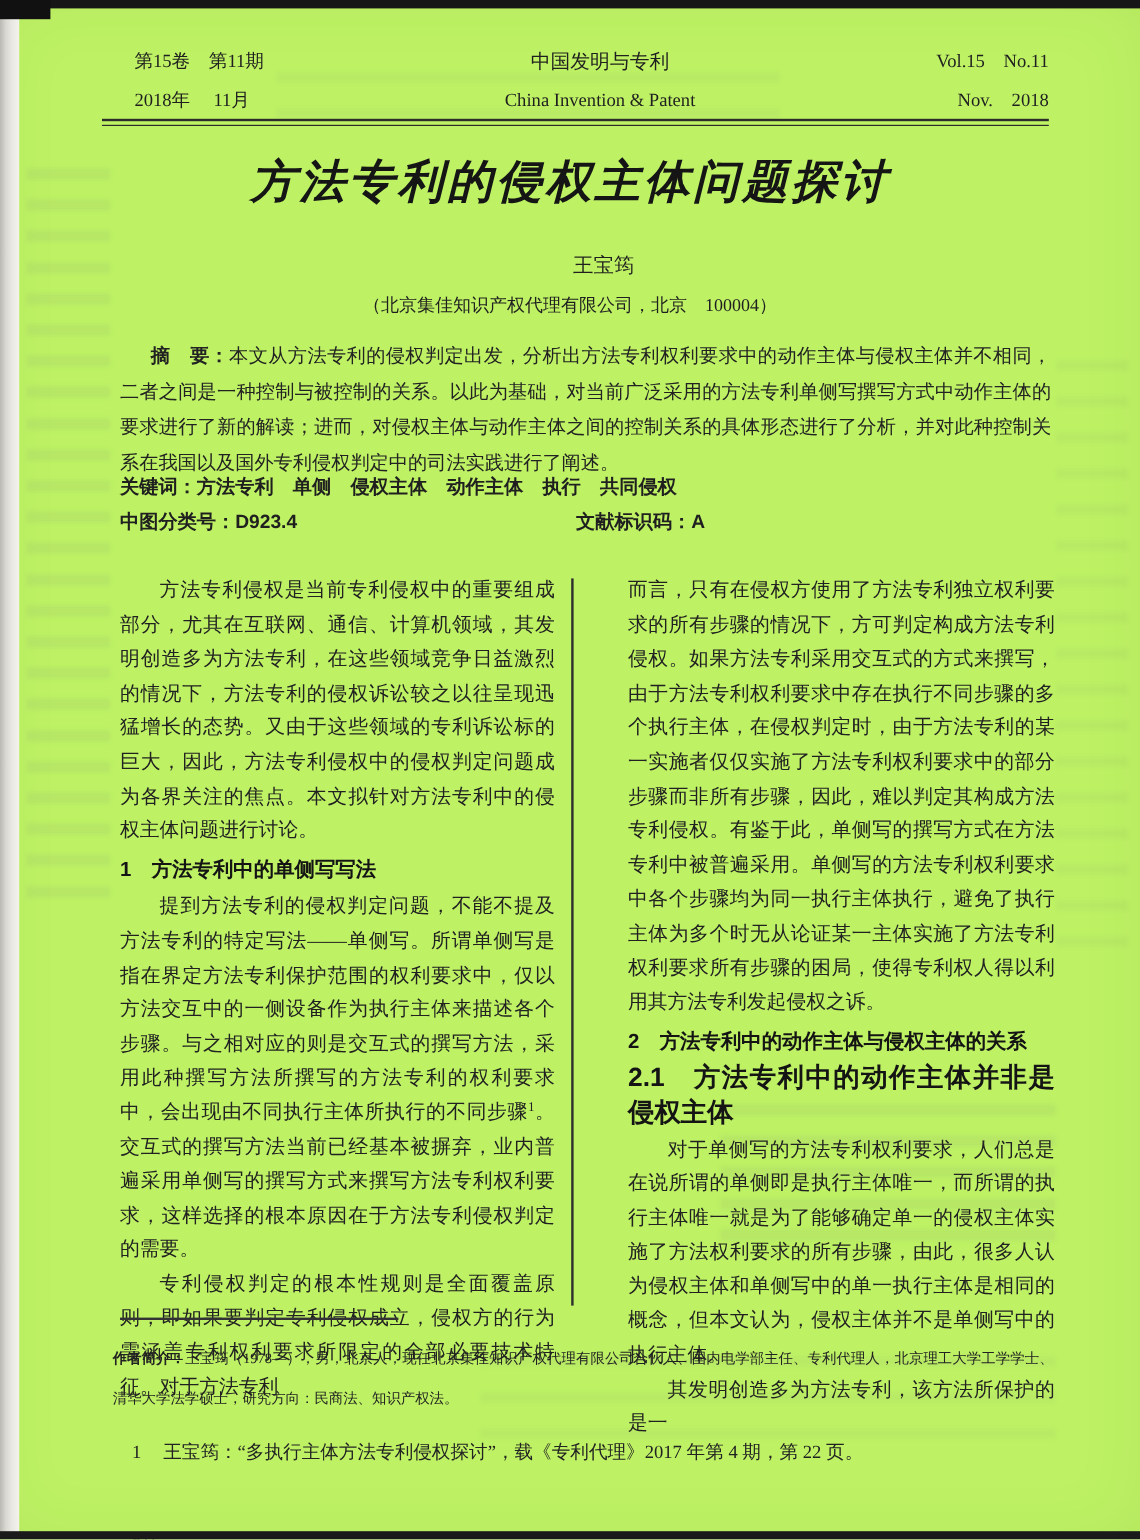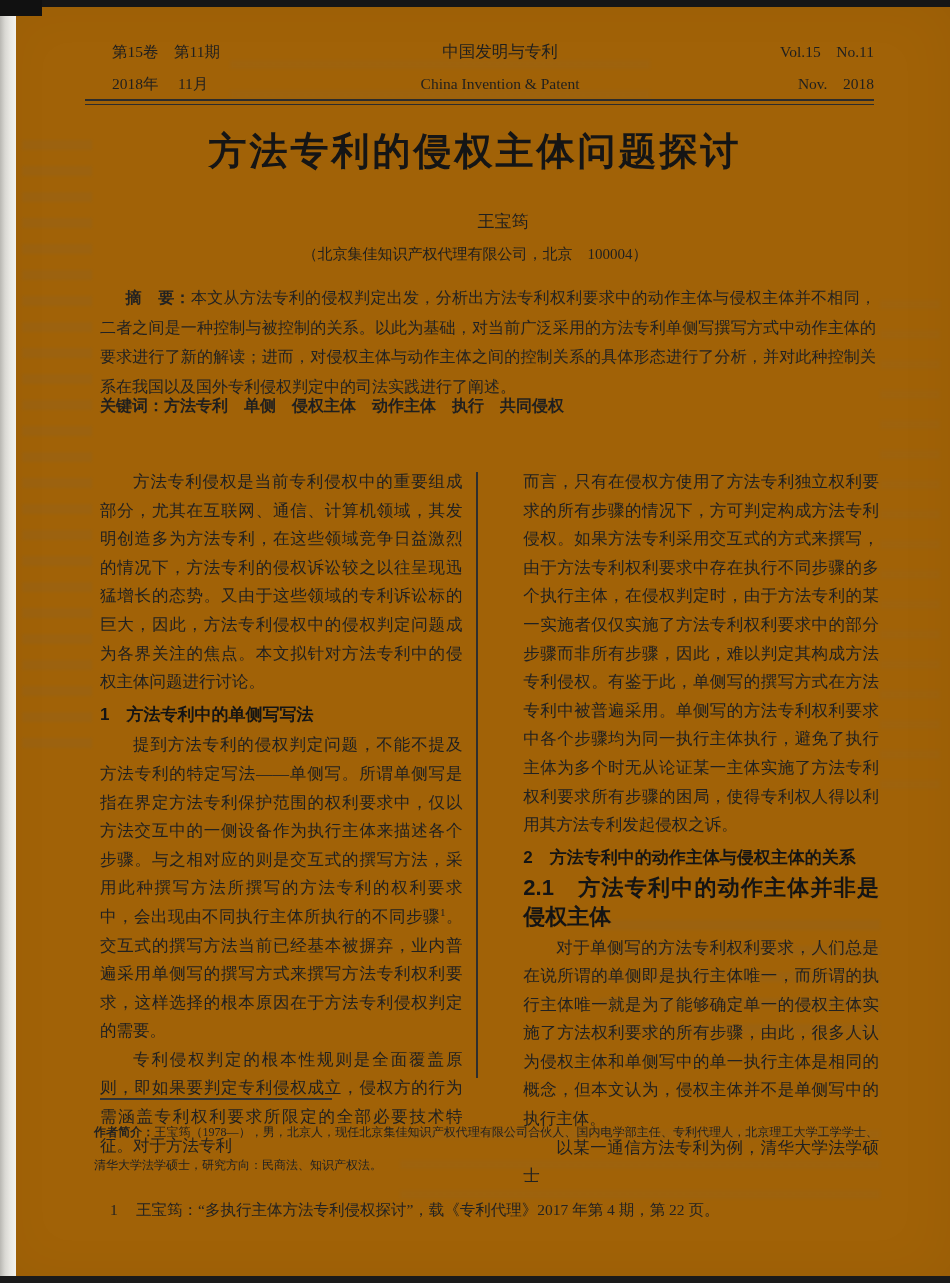--- a/index.html
+++ b/index.html
@@ -5,21 +5,21 @@
   html,body{margin:0;padding:0;}
   body{
     width:950px;height:1283px;
     background:#c9c8c4;
     font-family:"Liberation Serif","DejaVu Serif",serif;
     color:#1f1f1f;
     -webkit-font-smoothing:antialiased;
   }
   .page{
     position:relative;width:950px;height:1283px;overflow:hidden;
-    background:#a16207;
+    background:#bef264;
     box-shadow:inset 0 0 60px rgba(0,0,0,0.05);
   }
   
   .scan-top{position:absolute;top:0;left:0;width:100%;height:7px;background:#161616;}
   .scan-top-blob{position:absolute;top:0;left:0;width:42px;height:16px;background:#111;}
   .scan-bottom{position:absolute;bottom:0;left:0;width:100%;height:7px;background:#1a1a1a;}
   .scan-left{position:absolute;top:0;left:0;width:16px;height:100%;
     background:linear-gradient(90deg,#b9b8b3 0,#d9d8d3 5px,#e9e8e3 10px,#f3f2ed 16px);}
   
   .bleed{position:absolute;pointer-events:none;opacity:.55;filter:blur(1.6px);
@@ -30,36 +30,36 @@
   .journal-header{position:absolute;top:36px;left:112px;width:762px;display:flex;
     justify-content:space-between;font-size:15.5px;line-height:32px;}
   .jh-center{text-align:center;}
   .jh-right{text-align:right;}
   .jt-cn{font-size:16.5px;}
   .double-rule{position:absolute;top:99px;left:85px;width:789px;height:3px;
     border-top:2px solid #2c2c2c;border-bottom:1.6px solid #2c2c2c;}
 
   
   .title{position:absolute;top:126px;left:0;width:950px;margin:0;text-align:center;
-    font-size:38px;font-weight:bold;letter-spacing:3px;color:#151515;}
+    font-size:38px;font-weight:bold;letter-spacing:3px;color:#151515;font-style:italic;}
   .author{position:absolute;top:210px;left:0;width:950px;text-align:center;font-size:17px;padding-left:28px;}
   .affiliation{position:absolute;top:245px;left:0;width:950px;text-align:center;font-size:15px;}
 
   
   .abstract{position:absolute;top:283px;left:100px;width:776px;margin:0;
     font-size:16px;line-height:29.5px;text-align:justify;text-indent:1.6em;color:#222;}
   .abstract b{font-weight:bold;}
   .keywords{position:absolute;top:396px;left:100px;width:776px;margin:0;
     font-size:16px;font-weight:bold;}
   .clc-row{position:absolute;top:425px;left:100px;width:776px;margin:0;
     font-size:16px;font-weight:bold;font-family:"Liberation Sans","DejaVu Sans",sans-serif;}
   .clc-row .doc-code{position:absolute;left:380px;top:0;}
 
   
-  .columns{position:absolute;top:468px;left:100px;width:779px;display:flex;}
+  .columns{position:absolute;top:478px;left:100px;width:779px;display:flex;}
   .col{font-size:16.5px;line-height:28.6px;text-align:justify;color:#212121;}
   .col-left{width:378px;}
   .col-right{width:371px;margin-left:32px;}
   .divider{width:2px;background:#2e2e2e;margin:4px 13px 0 14px;height:606px;}
   .col p{margin:0;}
   .col p.indent{text-indent:2em;}
   .sec{margin:4px 0 2px;font-size:17px;font-weight:bold;
     font-family:"Liberation Sans","DejaVu Sans",sans-serif;color:#141414;}
   .subsec{margin:2px 0 2px;font-size:22px;font-weight:bold;
     font-family:"Liberation Sans","DejaVu Sans",sans-serif;color:#141414;}
@@ -108,35 +108,39 @@
   <div class="double-rule"></div>
 
   <h1 class="title">方法专利的侵权主体问题探讨</h1>
   <div class="author">王宝筠</div>
   <div class="affiliation">（北京集佳知识产权代理有限公司，北京　100004）</div>
 
   <p class="abstract"><b>摘　要：</b><span>本文从方法专利的侵权判定出发，分析出方法专利权利要求中的动作主体与侵权主体并不相同，二者之间是一种控制与被控制的关系。以此为基础，对当前广泛采用的方法专利单侧写撰写方式中动作主体的要求进行了新的解读；进而，对侵权主体与动作主体之间的控制关系的具体形态进行了分析，并对此种控制关系在我国以及国外专利侵权判定中的司法实践进行了阐述。</span></p>
 
   <p class="keywords"><span>关键词：</span><span>方法专利　单侧　侵权主体　动作主体　执行　共同侵权</span></p>
 
+  <div class="clc-row">
+    <span><span>中图分类号：</span><span>D923.4</span></span>
+    <span class="doc-code"><span>文献标识码：</span><span>A</span></span>
+  </div>
 
   <div class="columns">
     <div class="col col-left">
       <p class="indent">方法专利侵权是当前专利侵权中的重要组成部分，尤其在互联网、通信、计算机领域，其发明创造多为方法专利，在这些领域竞争日益激烈的情况下，方法专利的侵权诉讼较之以往呈现迅猛增长的态势。又由于这些领域的专利诉讼标的巨大，因此，方法专利侵权中的侵权判定问题成为各界关注的焦点。本文拟针对方法专利中的侵权主体问题进行讨论。</p>
       <h2 class="sec">1　方法专利中的单侧写写法</h2>
       <p class="indent"><span>提到方法专利的侵权判定问题，不能不提及方法专利的特定写法——单侧写。所谓单侧写是指在界定方法专利保护范围的权利要求中，仅以方法交互中的一侧设备作为执行主体来描述各个步骤。与之相对应的则是交互式的撰写方法，采用此种撰写方法所撰写的方法专利的权利要求中，会出现由不同执行主体所执行的不同步骤</span><sup class="note">1</sup><span>。交互式的撰写方法当前已经基本被摒弃，业内普遍采用单侧写的撰写方式来撰写方法专利权利要求，这样选择的根本原因在于方法专利侵权判定的需要。</span></p>
       <p class="indent">专利侵权判定的根本性规则是全面覆盖原则，即如果要判定专利侵权成立，侵权方的行为需涵盖专利权利要求所限定的全部必要技术特征。对于方法专利</p>
     </div>
     <div class="divider"></div>
     <div class="col col-right">
       <p>而言，只有在侵权方使用了方法专利独立权利要求的所有步骤的情况下，方可判定构成方法专利侵权。如果方法专利采用交互式的方式来撰写，由于方法专利权利要求中存在执行不同步骤的多个执行主体，在侵权判定时，由于方法专利的某一实施者仅仅实施了方法专利权利要求中的部分步骤而非所有步骤，因此，难以判定其构成方法专利侵权。有鉴于此，单侧写的撰写方式在方法专利中被普遍采用。单侧写的方法专利权利要求中各个步骤均为同一执行主体执行，避免了执行主体为多个时无从论证某一主体实施了方法专利权利要求所有步骤的困局，使得专利权人得以利用其方法专利发起侵权之诉。</p>
       <h2 class="sec">2　方法专利中的动作主体与侵权主体的关系</h2>
       <h3 class="subsec">2.1　方法专利中的动作主体并非是侵权主体</h3>
       <p class="indent">对于单侧写的方法专利权利要求，人们总是在说所谓的单侧即是执行主体唯一，而所谓的执行主体唯一就是为了能够确定单一的侵权主体实施了方法权利要求的所有步骤，由此，很多人认为侵权主体和单侧写中的单一执行主体是相同的概念，但本文认为，侵权主体并不是单侧写中的执行主体。</p>
-      <p class="indent">以某一通信方法专利为例，清华大学法学硕士</p>
+      <p class="indent">其发明创造多为方法专利，该方法所保护的是一</p>
     </div>
   </div>
 
   <div class="footnote-rule"></div>
   <p class="bio"><b>作者简介：</b><span>王宝筠（1978—），男，北京人，现任北京集佳知识产权代理有限公司合伙人、国内电学部主任、专利代理人，北京理工大学工学学士、清华大学法学硕士，研究方向：民商法、知识产权法。</span></p>
   <p class="footnote"><span class="fn-num">1</span><span>王宝筠：“多执行主体方法专利侵权探讨”，载《专利代理》2017 年第 4 期，第 22 页。</span></p>
 
   <div class="page-number">·80·</div>
 </div>
 

